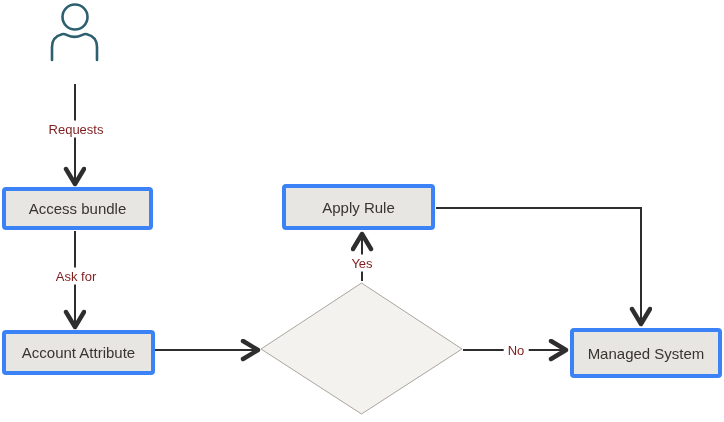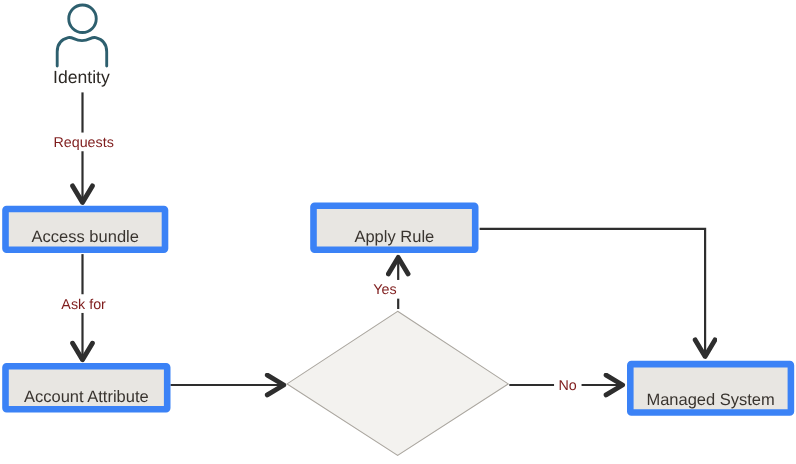--- a/index.html
+++ b/index.html
@@ -13,24 +13,24 @@
   }
   .layer-svg {
     position: absolute;
     left: 0; top: 0;
     width: 724px; height: 422px;
   }
   .node {
     position: absolute;
     box-sizing: border-box;
     background: #e8e6e2;
-    border: 6px solid #3b82f6;
+    border: 4px solid #3b82f6;
     border-radius: 4px;
     display: flex;
-    align-items: flex-end;
+    align-items: center;
     justify-content: center;
     font-size: 15px;
     color: #39342f;
     white-space: nowrap;
   }
   .node-access-bundle   { left: 2px;   top: 187px; width: 151px; height: 43px; }
   .node-account-attr    { left: 2px;   top: 330px; width: 153px; height: 45px; }
   .node-apply-rule      { left: 282px; top: 184px; width: 153px; height: 46px; }
   .node-managed-system  { left: 570px; top: 328px; width: 152px; height: 50px; }
   .decision-label {
@@ -54,21 +54,21 @@
     position: absolute;
     transform: translate(-50%, -50%);
     background: #ffffff;
     padding: 1px 4px;
     font-size: 13px;
     color: #7f1d1d;
     white-space: nowrap;
   }
   .lbl-requests { left: 76px;  top: 129px; }
   .lbl-ask-for  { left: 76px;  top: 276px; }
-  .lbl-yes      { left: 350px; top: 263px; }
+  .lbl-yes      { left: 362px; top: 263px; }
   .lbl-no       { left: 516px; top: 350px; }
 </style>
 </head>
 <body>
 
 <div class="canvas">
 
   <svg class="layer-svg" viewBox="0 0 724 422" xmlns="http://www.w3.org/2000/svg">
     <defs>
       <marker id="arrow" markerWidth="12" markerHeight="12" refX="8" refY="5.5" orient="auto">
@@ -90,21 +90,20 @@
 
     <polygon points="361.5,283 462,349 361.5,414 261,349" fill="#f3f2ef" stroke="#aaa69f" stroke-width="1"></polygon>
 
     <line x1="362" y1="281" x2="362" y2="236" stroke="#2e2e2e" stroke-width="2" marker-end="url(#arrow)"></line>
 
     <line x1="463" y1="350" x2="564" y2="350" stroke="#2e2e2e" stroke-width="2" marker-end="url(#arrow)"></line>
 
     <polyline points="436,208 641,208 641,322" fill="none" stroke="#2e2e2e" stroke-width="2" stroke-linejoin="miter" marker-end="url(#arrow)"></polyline>
   </svg>
 
-  <div class="actor-label">Identity</div>
 
   <div class="node node-access-bundle">
     <span>Access bundle</span>
   </div>
 
   <div class="node node-account-attr">
     <span>Account Attribute</span>
   </div>
 
   <div class="node node-apply-rule">

